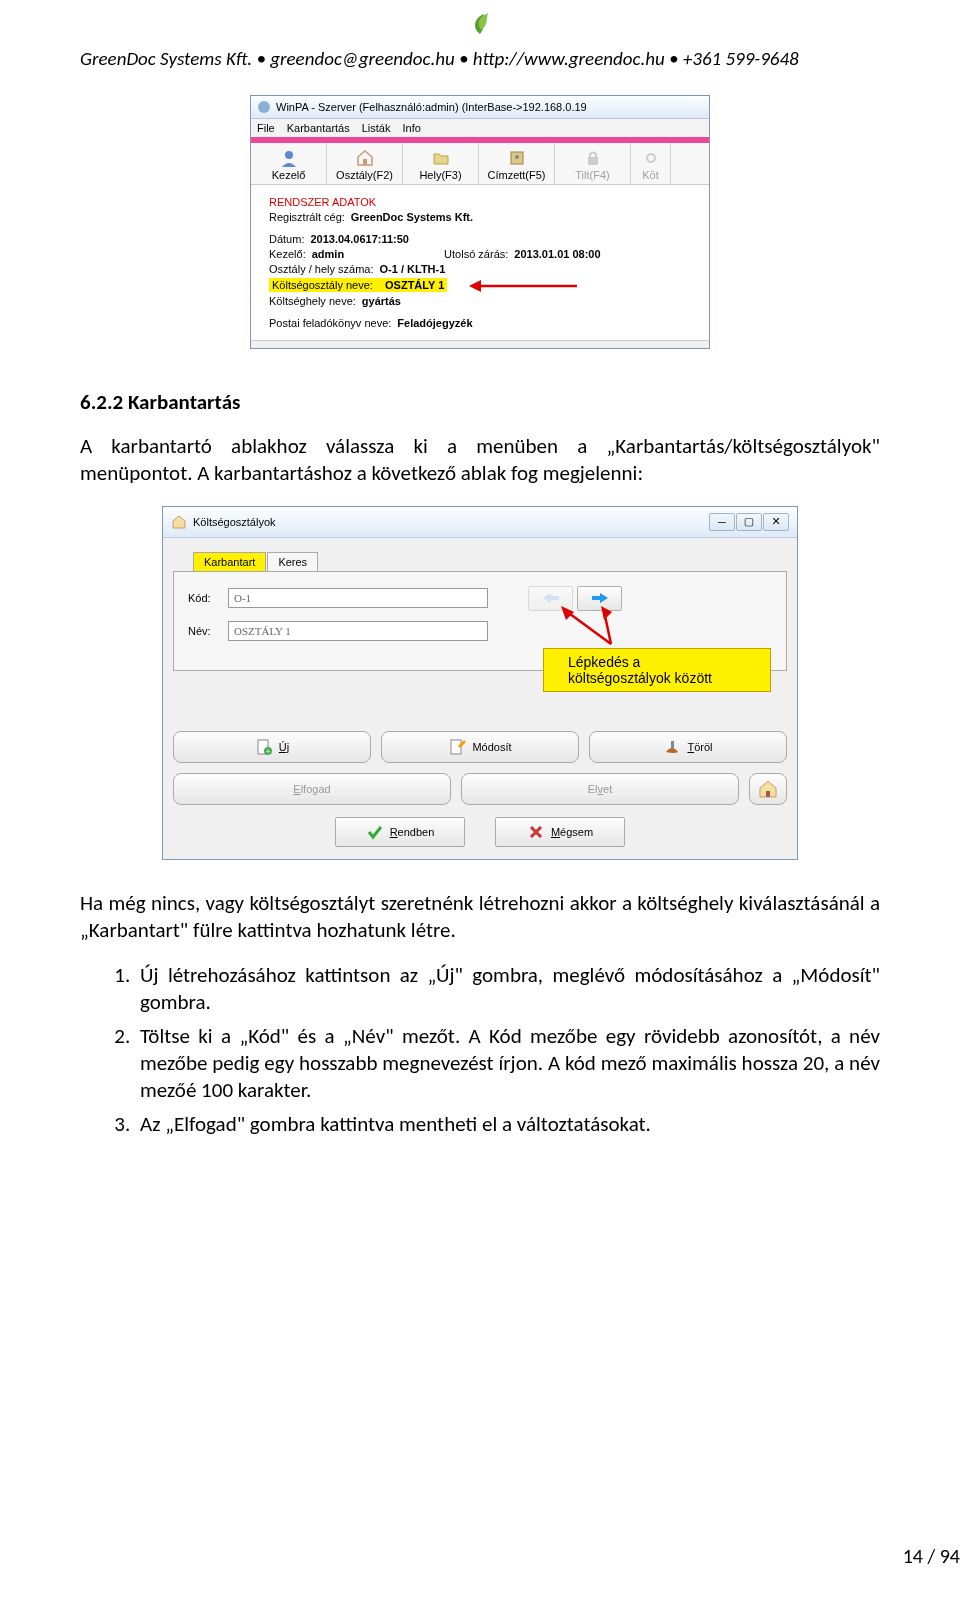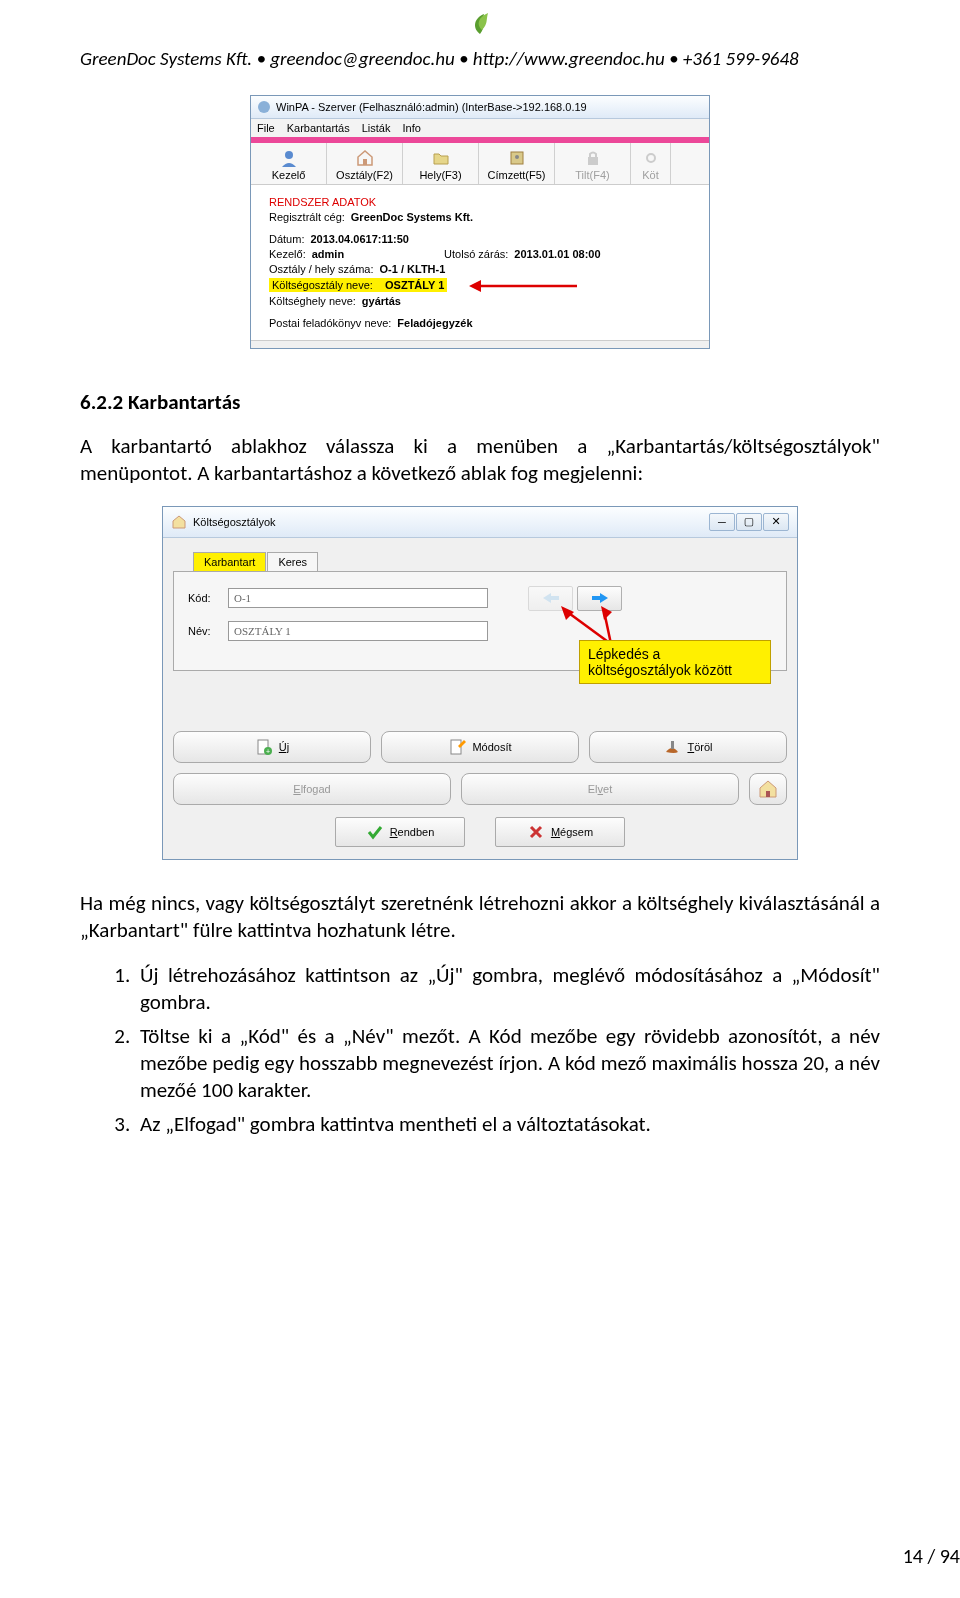--- a/index.html
+++ b/index.html
@@ -147,26 +147,26 @@
     width: 45px; height: 25px;
     border: 1px solid #b0b0b0;
     background: linear-gradient(#fdfdfd,#e6e6e6);
     border-radius: 2px;
     display:flex; align-items:center; justify-content:center;
   }
   .navbtn.dis { opacity: 0.4; }
   .callout {
     position: absolute;
     right: 15px;
-    top: 68px;
+    top: 76px;
     background: #fff000;
     border: 1px solid #bfa000;
-    padding: 5px 8px;
+    padding: 5px 24px;
     font-size: 14px;
-    width: 192px;
+    width: 228px;
   }
   .red-line {
     position: absolute;
     top: 34px;
     right: 170px;
     width: 60px;
     height: 40px;
     pointer-events: none;
   }
   .btnrow {

